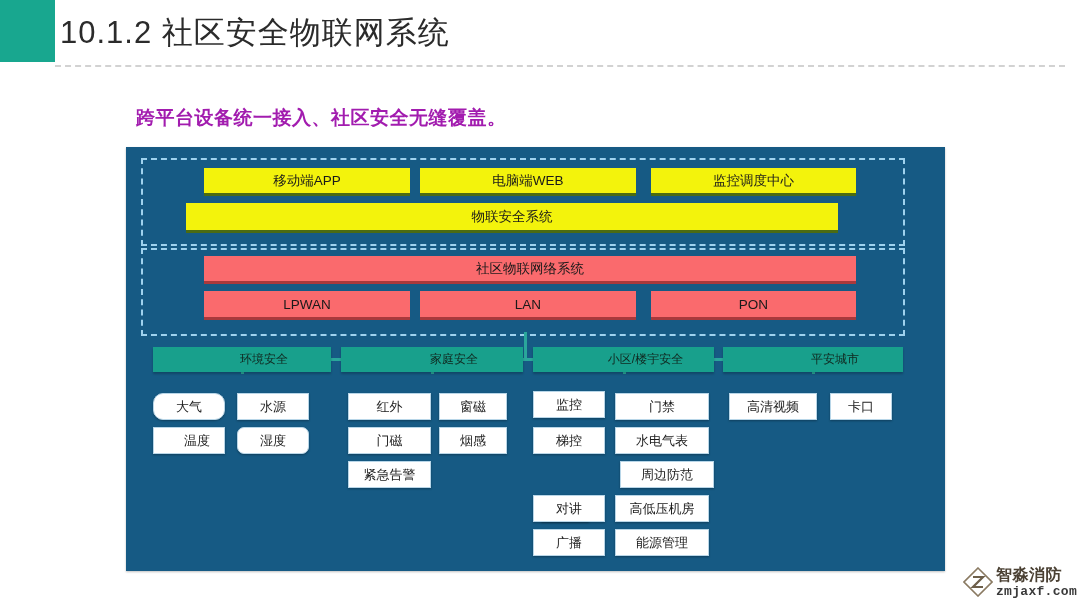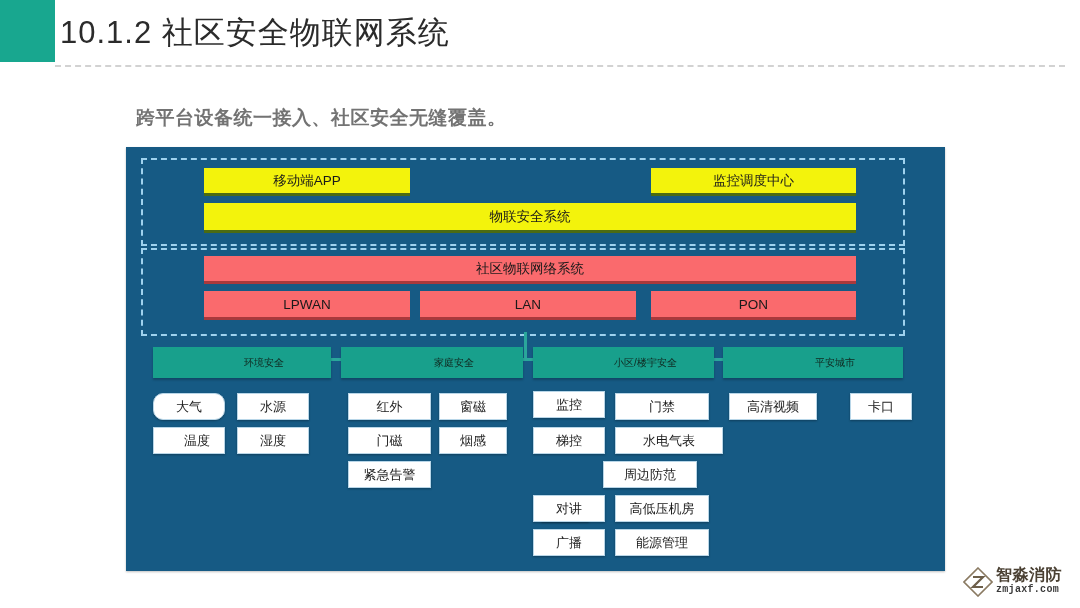--- a/index.html
+++ b/index.html
@@ -7,124 +7,125 @@
     width:1080px;height:608px;background:#ffffff;overflow:hidden;
     font-family:"Liberation Sans","DejaVu Sans",sans-serif;
     position:relative;
   }
   
   #header-accent-bar{position:absolute;left:0;top:0;width:55px;height:62px;background:#18a78f;}
   #page-title{position:absolute;left:60px;top:12px;font-size:31px;color:#2b2b2b;letter-spacing:1px;white-space:nowrap;}
   #title-divider{position:absolute;left:55px;top:65px;width:1010px;height:0;
     border-top:2px dashed #d2d2d2;}
   
-  #subtitle{position:absolute;left:136px;top:105px;font-size:19px;font-weight:bold;color:#737373;letter-spacing:.5px;white-space:nowrap;}
+  #subtitle{position:absolute;left:136px;top:105px;font-size:19px;font-weight:bold;color:#a21caf;letter-spacing:.5px;white-space:nowrap;}
 
   
   #diagram-panel{position:absolute;left:126px;top:147px;width:819px;height:424px;background:#165a84;
     box-shadow:0 1px 2px rgba(0,0,0,.25);}
 
   .dashed-group{position:absolute;border:2px dashed #9fd2ee;}
   #group-platform{left:15px;top:11px;width:760px;height:84px;}
   #group-network{left:15px;top:101px;width:760px;height:84px;}
 
   .tier-box{position:absolute;box-sizing:border-box;display:flex;align-items:center;justify-content:center;
     font-size:13.5px;color:#1a1a1a;}
   .yellow{background:#f3f30c;border-bottom:3px solid #4b6b12;}
   .red{background:#fa6a6d;border-bottom:3px solid #a8393c;}
 
   
   #box-mobile-app{left:78px;top:21px;width:206px;height:28px;}
   #box-pc-web{left:294px;top:21px;width:216px;height:28px;}
   #box-monitor-center{left:525px;top:21px;width:205px;height:28px;}
-  #box-iot-security{left:78px;top:56px;width:652px;height:30px;}
+  #box-iot-security{left:60px;top:56px;width:652px;height:30px;}
   
   #box-community-net{left:78px;top:109px;width:652px;height:28px;}
   #box-lpwan{left:78px;top:144px;width:206px;height:29px;}
   #box-lan{left:294px;top:144px;width:216px;height:29px;}
   #box-pon{left:525px;top:144px;width:205px;height:29px;}
 
   
   #connector-stem{position:absolute;left:398px;top:185px;width:3px;height:28px;background:#2aa79b;}
   #connector-bus{position:absolute;left:62px;top:211px;width:676px;height:3px;background:#2aa79b;}
   .connector-drop{position:absolute;top:211px;width:3px;height:16px;background:#2aa79b;}
 
   
-  .cat-header{position:absolute;top:200px;height:31px;box-sizing:border-box;
+  .cat-header{position:absolute;top:200px;height:25px;box-sizing:border-box;
     display:flex;align-items:center;justify-content:center;background:#18a08c;
-    color:#10271f;font-size:10px;box-shadow:0 2px 2px rgba(0,0,0,.22);padding-left:44px;}
+    color:#10271f;font-size:12px;box-shadow:0 2px 2px rgba(0,0,0,.22);padding-left:44px;}
 
   
   .leaf{position:absolute;box-sizing:border-box;height:27px;background:#ffffff;
     border:1px solid #b8d6e8;display:flex;align-items:center;justify-content:center;
     font-size:13px;color:#1c1c1c;box-shadow:0 1px 2px rgba(0,0,0,.30);}
 
   
   #logo{position:absolute;left:963px;top:565px;width:112px;height:38px;}
   #logo-mark{position:absolute;left:0;top:2px;width:30px;height:30px;}
   #logo-name{position:absolute;left:33px;top:0px;font-size:16px;font-weight:bold;color:#4a4033;letter-spacing:.5px;}
-  #logo-domain{position:absolute;left:33px;top:19px;font-size:10px;font-weight:bold;color:#3a3a3a;
+  #logo-domain{position:absolute;left:33px;top:19px;font-size:13px;font-weight:bold;color:#3a3a3a;
     font-family:"Liberation Mono","DejaVu Sans Mono",monospace;letter-spacing:.3px;}
 </style>
 </head>
 <body>
 
 <div id="header-accent-bar"></div>
 <div id="page-title">10.1.2   社区安全物联网系统</div>
 <div id="title-divider"></div>
 
 <div id="subtitle">跨平台设备统一接入、社区安全无缝覆盖。</div>
 
 <div id="diagram-panel">
 
   <div class="dashed-group" id="group-platform"></div>
   <div class="dashed-group" id="group-network"></div>
 
   <div class="tier-box yellow" id="box-mobile-app">移动端APP</div>
+  <div class="tier-box yellow" id="box-pc-web">电脑端WEB</div>
   <div class="tier-box yellow" id="box-monitor-center">监控调度中心</div>
   <div class="tier-box yellow" id="box-iot-security">物联安全系统</div>
 
   <div class="tier-box red" id="box-community-net">社区物联网络系统</div>
   <div class="tier-box red" id="box-lpwan">LPWAN</div>
   <div class="tier-box red" id="box-lan">LAN</div>
   <div class="tier-box red" id="box-pon">PON</div>
 
   <div id="connector-stem"></div>
   <div id="connector-bus"></div>
 
   <div id="categories-root">
       <div class="connector-drop" style="left: 115px;"></div>
       <div class="cat-header" style="left: 27px; width: 178px; background: rgb(24, 160, 140);">环境安全</div>
       <div class="leaf" style="left: 27px; width: 72px; top: 246px; border-radius: 10px;">大气</div>
       <div class="leaf" style="left: 27px; width: 72px; top: 280px; padding-left: 16px;">温度</div>
       <div class="leaf" style="left: 111px; width: 72px; top: 246px;">水源</div>
-      <div class="leaf" style="left: 111px; width: 72px; top: 280px;">湿度</div>
+      <div class="leaf" style="left: 111px; width: 72px; top: 280px; border-radius: 7px;">湿度</div>
       <div class="connector-drop" style="left: 305px;"></div>
       <div class="cat-header" style="left: 215px; width: 182px; background: rgb(24, 160, 140);">家庭安全</div>
       <div class="leaf" style="left: 222px; width: 83px; top: 246px;">红外</div>
       <div class="leaf" style="left: 222px; width: 83px; top: 280px;">门磁</div>
       <div class="leaf" style="left: 222px; width: 83px; top: 314px;">紧急告警</div>
       <div class="leaf" style="left: 313px; width: 68px; top: 246px; text-align: right;">窗磁</div>
       <div class="leaf" style="left: 313px; width: 68px; top: 280px;">烟感</div>
       <div class="connector-drop" style="left: 496.5px;"></div>
       <div class="cat-header" style="left: 407px; width: 181px; background: rgb(24, 160, 140); text-align: right;">小区/楼宇安全</div>
       <div class="leaf" style="left: 407px; width: 72px; top: 244px;">监控</div>
       <div class="leaf" style="left: 407px; width: 72px; top: 280px;">梯控</div>
       <div class="leaf" style="left: 415px; width: 48px; top: 314px; margin-top: 34px;">停车场</div>
       <div class="leaf" style="left: 407px; width: 72px; top: 348px;">对讲</div>
       <div class="leaf" style="left: 407px; width: 72px; top: 382px;">广播</div>
       <div class="leaf" style="left: 489px; width: 94px; top: 246px;">门禁</div>
-      <div class="leaf" style="left: 489px; width: 108px; top: 280px;">水电气表</div>
-      <div class="leaf" style="left: 477px; width: 94px; top: 314px;">周边防范</div>
+      <div class="leaf" style="left: 489px; width: 94px; top: 280px;">水电气表</div>
+      <div class="leaf" style="left: 494px; width: 94px; top: 314px;">周边防范</div>
       <div class="leaf" style="left: 489px; width: 94px; top: 348px;">高低压机房</div>
       <div class="leaf" style="left: 489px; width: 94px; top: 382px;">能源管理</div>
       <div class="connector-drop" style="left: 686px;"></div>
       <div class="cat-header" style="left: 597px; width: 180px; background: rgb(24, 160, 140);">平安城市</div>
       <div class="leaf" style="left: 603px; width: 88px; top: 246px;">高清视频</div>
-      <div class="leaf" style="left: 704px; width: 62px; top: 246px; margin-left: 20px;">卡口</div>
+      <div class="leaf" style="left: 704px; width: 62px; top: 246px;">卡口</div>
     </div>
 </div>
 
 <div id="logo">
   <svg id="logo-mark" viewBox="0 0 30 30">
     <path d="M15 1 L29 15 L15 29 L1 15 Z" fill="none" stroke="#8a7a62" stroke-width="1.6"></path>
     <path d="M10 10 L20 10 L10 20 L20 20" fill="none" stroke="#6d5f4a" stroke-width="2.2" stroke-linejoin="miter"></path>
   </svg>
   <div id="logo-name">智淼消防</div>
   <div id="logo-domain">zmjaxf.com</div>

